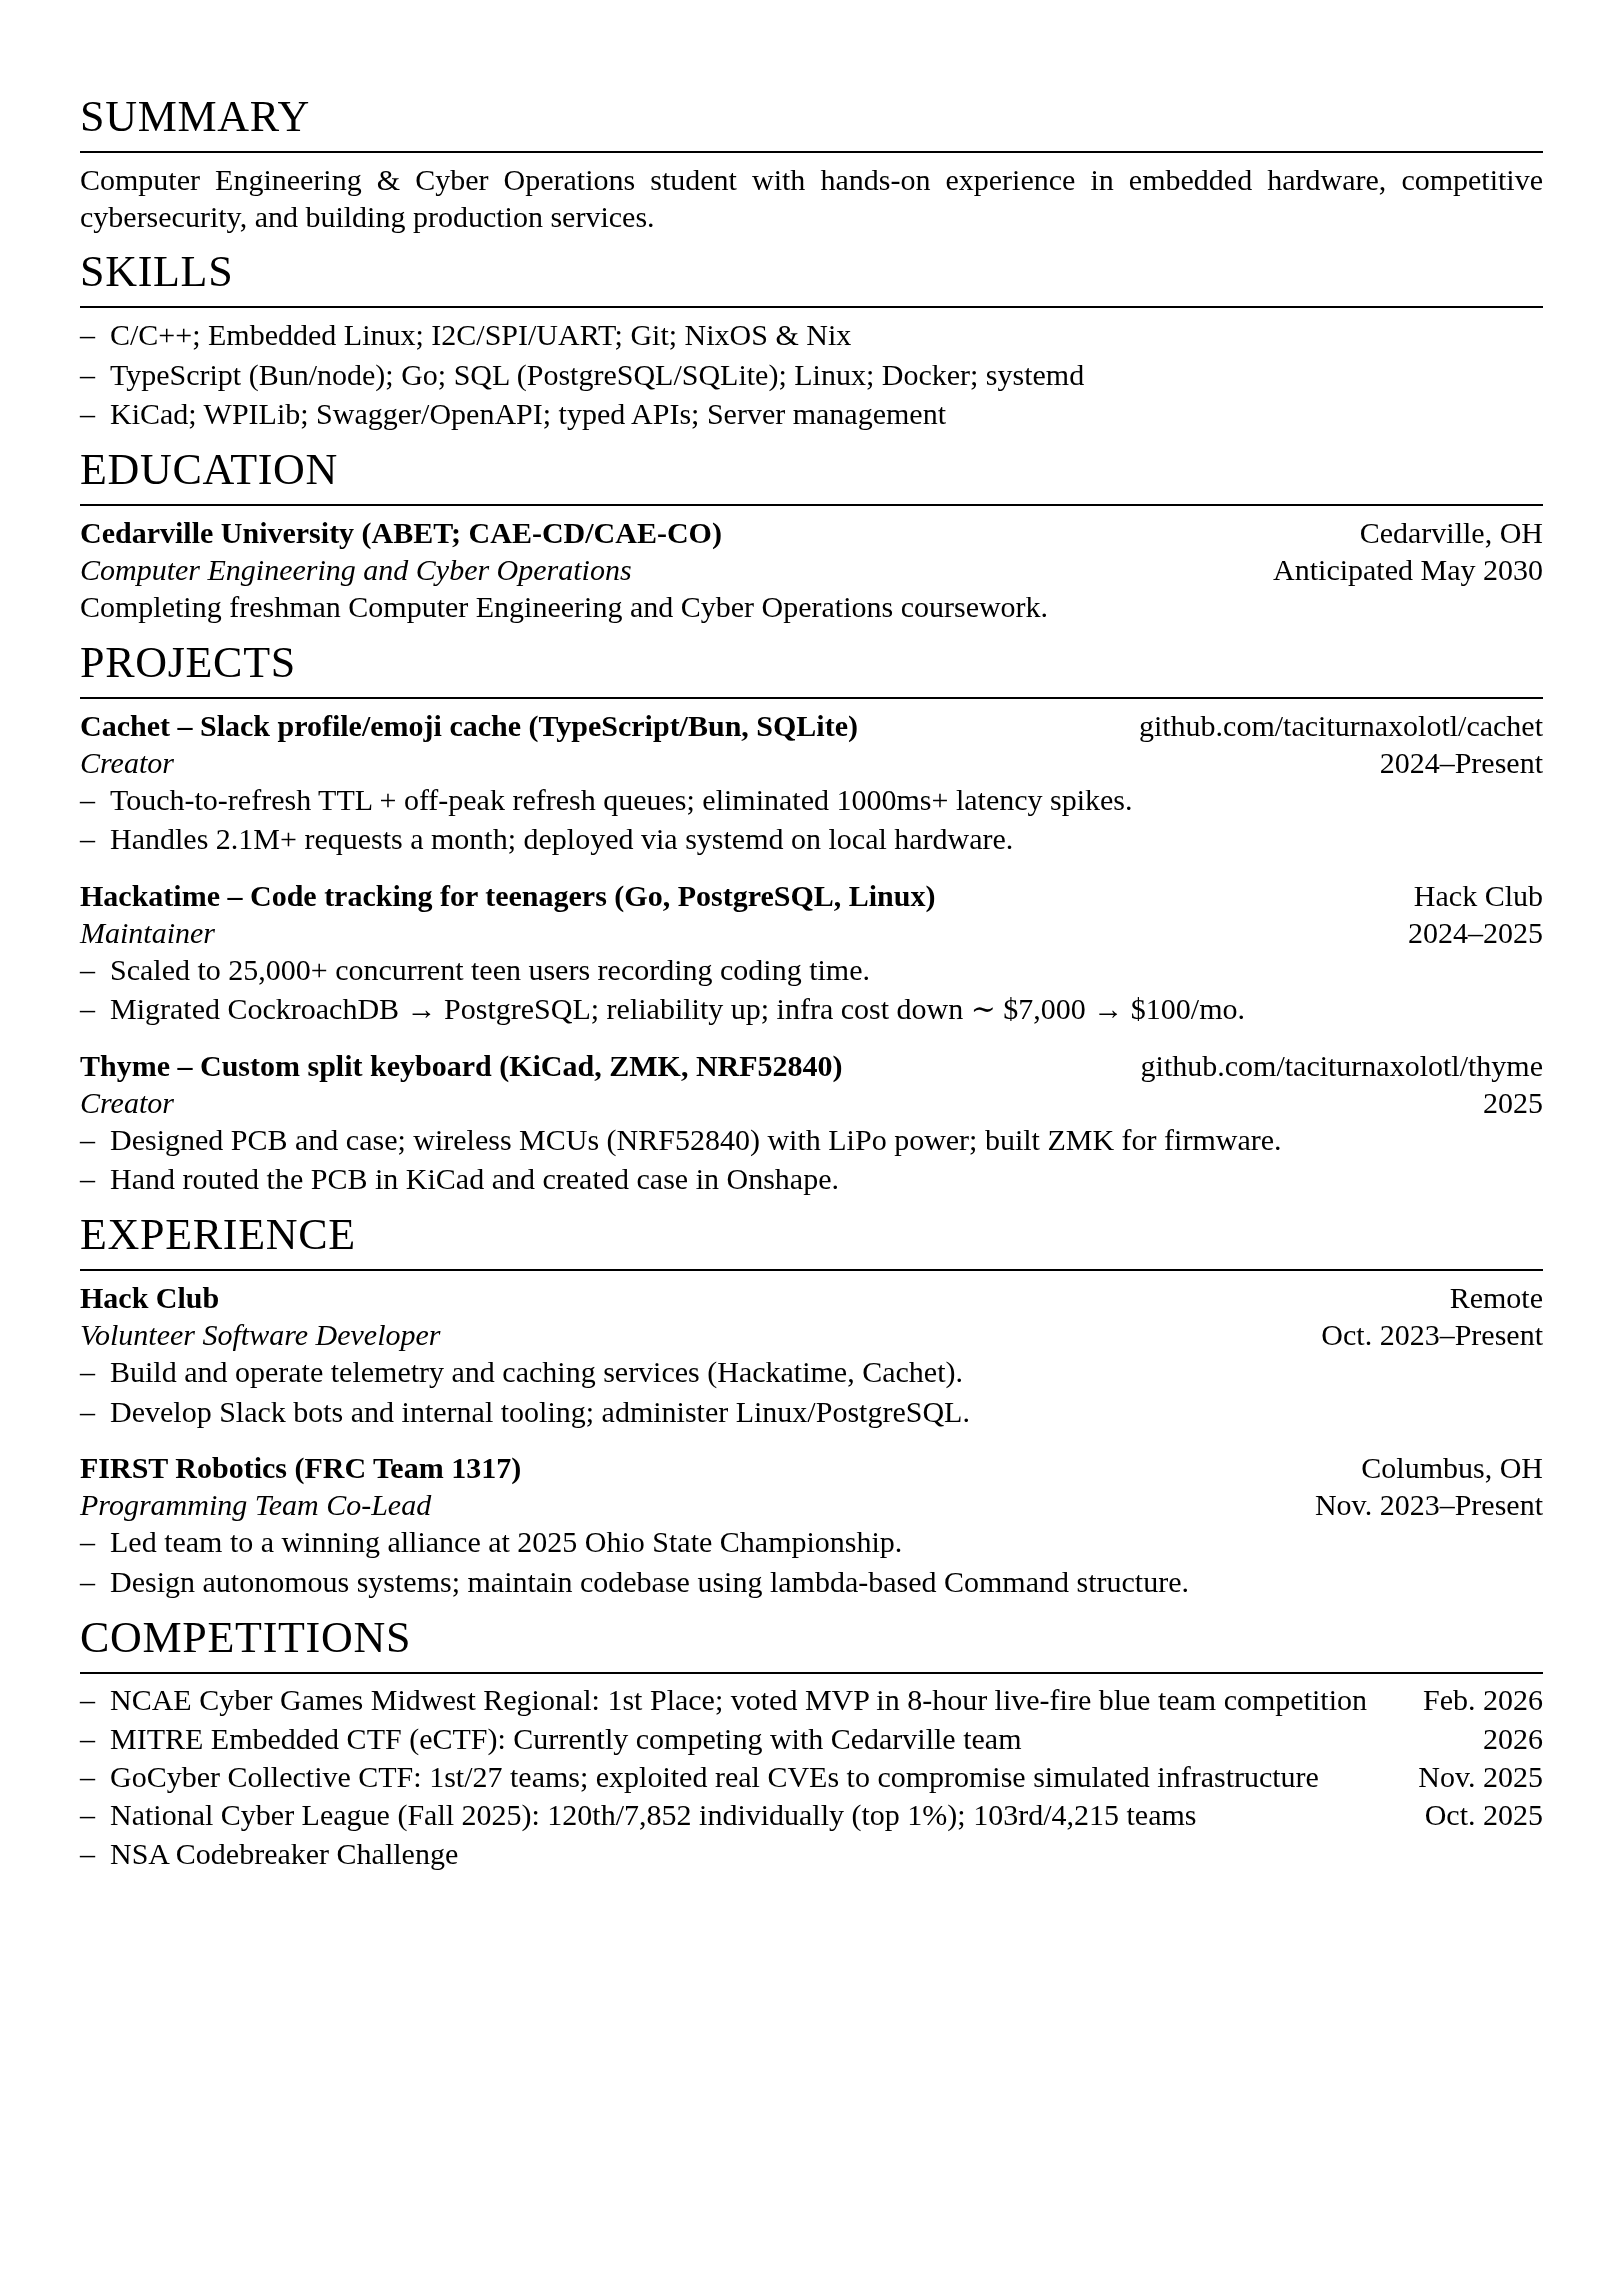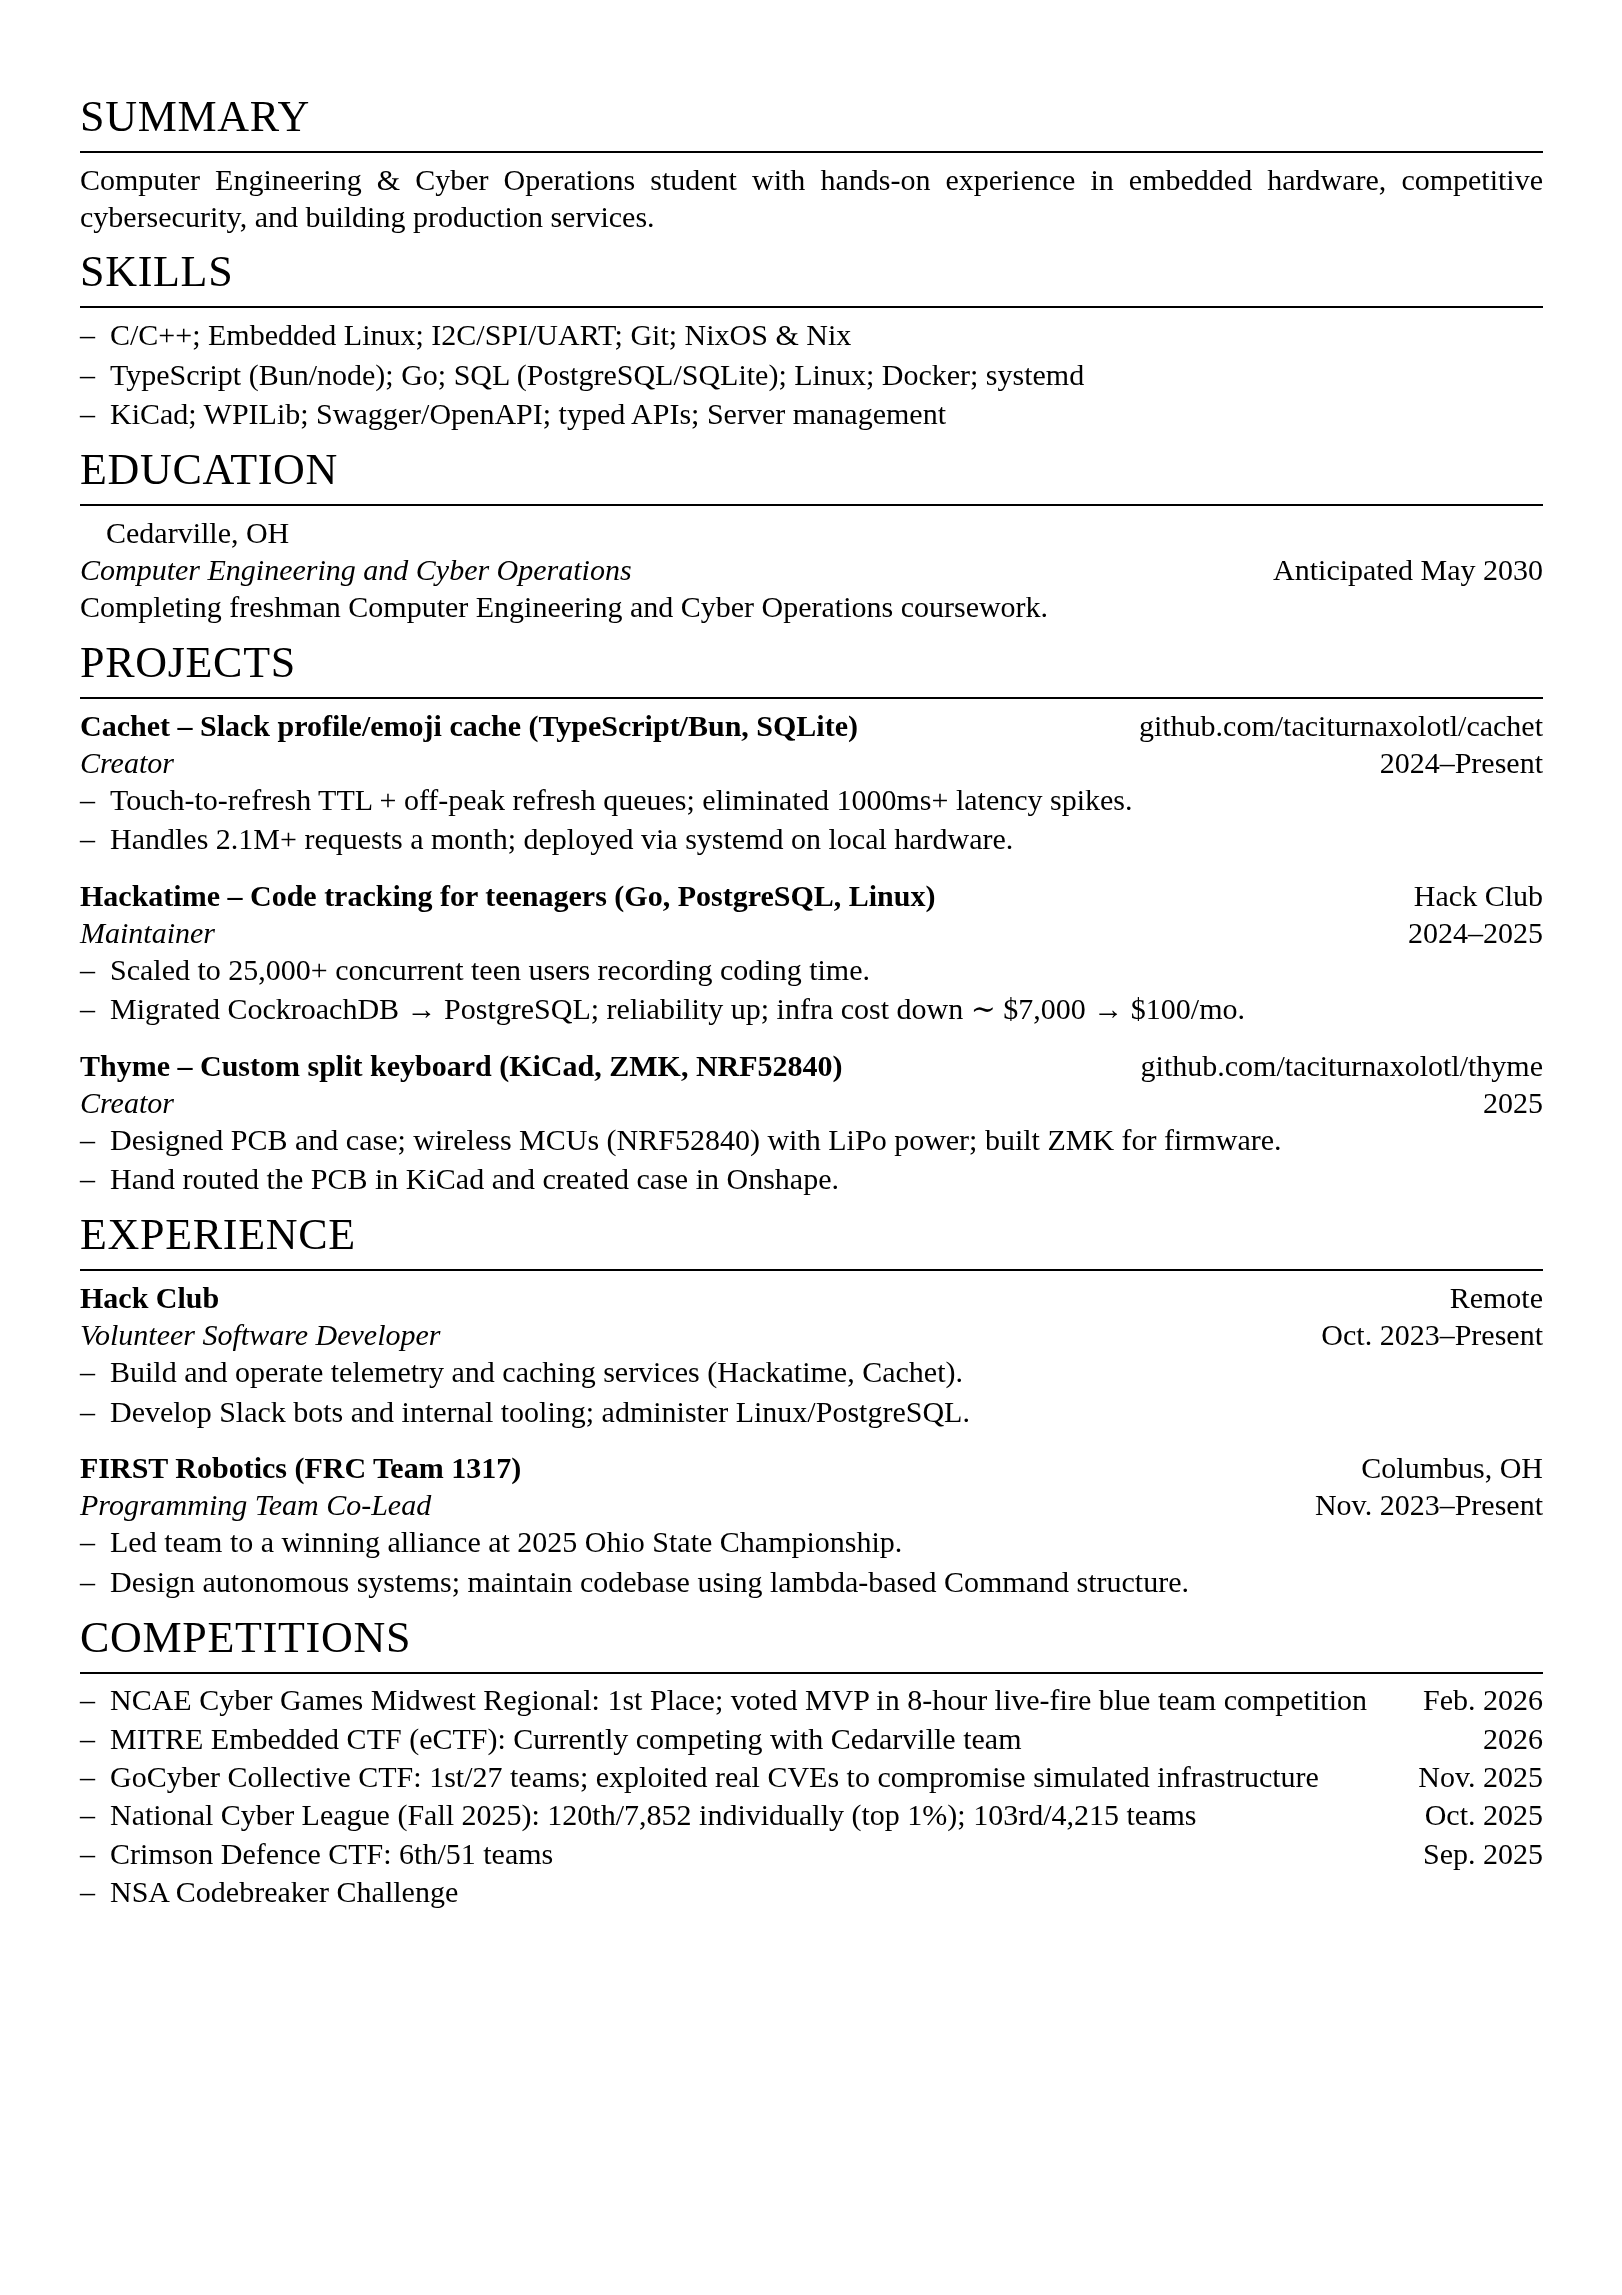--- a/index.html
+++ b/index.html
@@ -75,20 +75,21 @@
         <li>KiCad; WPILib; Swagger/OpenAPI; typed APIs; Server management</li>
       </ul>
     </div>
   </section>
 
   <section>
     <h2 class="sec-head">EDUCATION</h2>
     <div class="sec-body">
       <div class="entry">
         <div class="row">
+          <span class="b">Cedarville University (ABET; CAE-CD/CAE-CO)</span>
           <span class="right">Cedarville, OH</span>
         </div>
         <div class="row">
           <span class="i">Computer Engineering and Cyber Operations</span>
           <span class="right">Anticipated May 2030</span>
         </div>
         <p>Completing freshman Computer Engineering and Cyber Operations coursework.</p>
       </div>
     </div>
   </section>
@@ -196,24 +197,20 @@
         </li>
         <li>
           <span>GoCyber Collective CTF: 1st/27 teams; exploited real CVEs to compromise simulated infrastructure</span>
           <span class="date">Nov. 2025</span>
         </li>
         <li>
           <span>National Cyber League (Fall 2025): 120th/7,852 individually (top 1%); 103rd/4,215 teams</span>
           <span class="date">Oct. 2025</span>
         </li>
         <li>
-          <span>Crimson Defence CTF: 6th/51 teams</span>
-          <span class="date">Sep. 2025</span>
-        </li>
-        <li>
           <span>NSA Codebreaker Challenge</span>
           <span class="date"></span>
         </li>
       </ul>
     </div>
   </section>
 
 </div>
 
 

